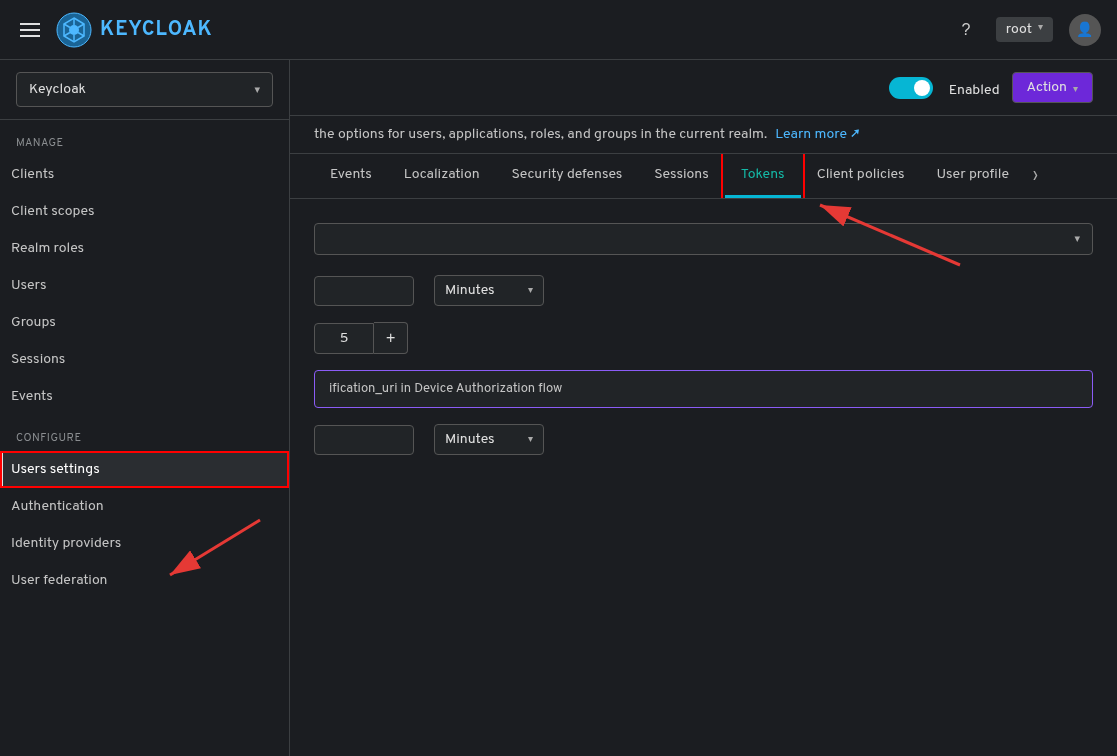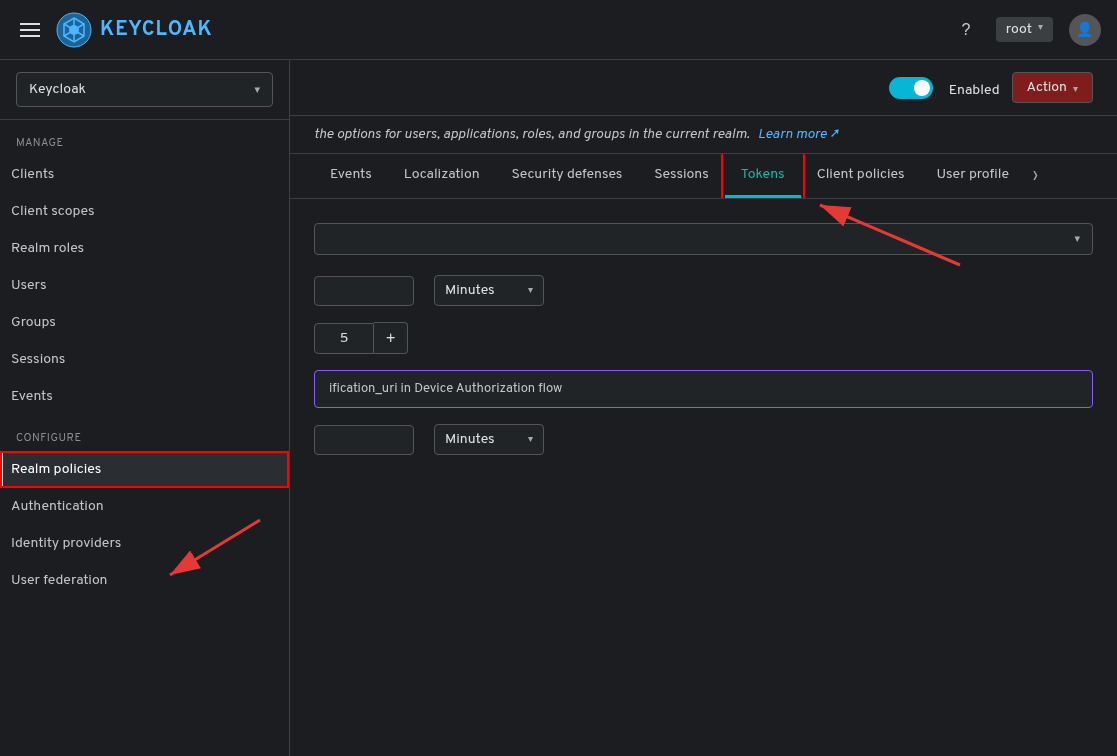--- a/index.html
+++ b/index.html
@@ -66,29 +66,29 @@
       width: 44px; height: 22px; background: #06b6d4; border-radius: 12px;
       position: relative; cursor: pointer;
     }
     .toggle-switch::after {
       content: ''; position: absolute; top: 3px; right: 3px;
       width: 16px; height: 16px; background: #fff; border-radius: 50%;
     }
     .enabled-label { font-size: 14px; color: #e0e0e0; }
     .action-btn {
       display: flex; align-items: flex-end; gap: 6px;
-      background: #7f1d1d; border: 1px solid #555; border-radius: 4px;
+      background: #6d28d9; border: 1px solid #555; border-radius: 4px;
       padding: 6px 14px; cursor: pointer; color: #e0e0e0; font-size: 14px;
     }
     .action-btn .chevron { font-size: 10px; color: #aaa; }
 
     
     .description-bar {
       padding: 10px 24px; font-size: 14px; color: #c5c5c5;
-      border-bottom: 1px solid #3c3f42; display: flex; align-items: center; gap: 8px; font-style: italic;
+      border-bottom: 1px solid #3c3f42; display: flex; align-items: center; gap: 8px;
     }
     .learn-more { color: #4db8ff; text-decoration: none; display: flex; align-items: center; gap: 4px; }
 
     
     .tabs { display: flex; border-bottom: 1px solid #3c3f42; padding: 0 24px; background: #1b1d21; overflow: hidden; }
     .tab {
       padding: 12px 16px; font-size: 14px; color: #c5c5c5; cursor: pointer;
       border-bottom: 3px solid transparent; white-space: nowrap;
     }
     .tab.active {
@@ -208,21 +208,21 @@
     <div class="sidebar-item">Clients</div>
     <div class="sidebar-item">Client scopes</div>
     <div class="sidebar-item">Realm roles</div>
     <div class="sidebar-item">Users</div>
     <div class="sidebar-item">Groups</div>
     <div class="sidebar-item">Sessions</div>
     <div class="sidebar-item">Events</div>
 
     <div class="sidebar-section-label">Configure</div>
 
-    <div class="sidebar-item active">Realm policies</div>
+    <div class="sidebar-item active">Users settings</div>
     <div class="sidebar-item">Authentication</div>
     <div class="sidebar-item">Identity providers</div>
     <div class="sidebar-item">User federation</div>
   </div>
 
   <div class="main">
 
     <div class="main-header">
       <div class="enabled-toggle">
         <div class="toggle-switch"></div>

